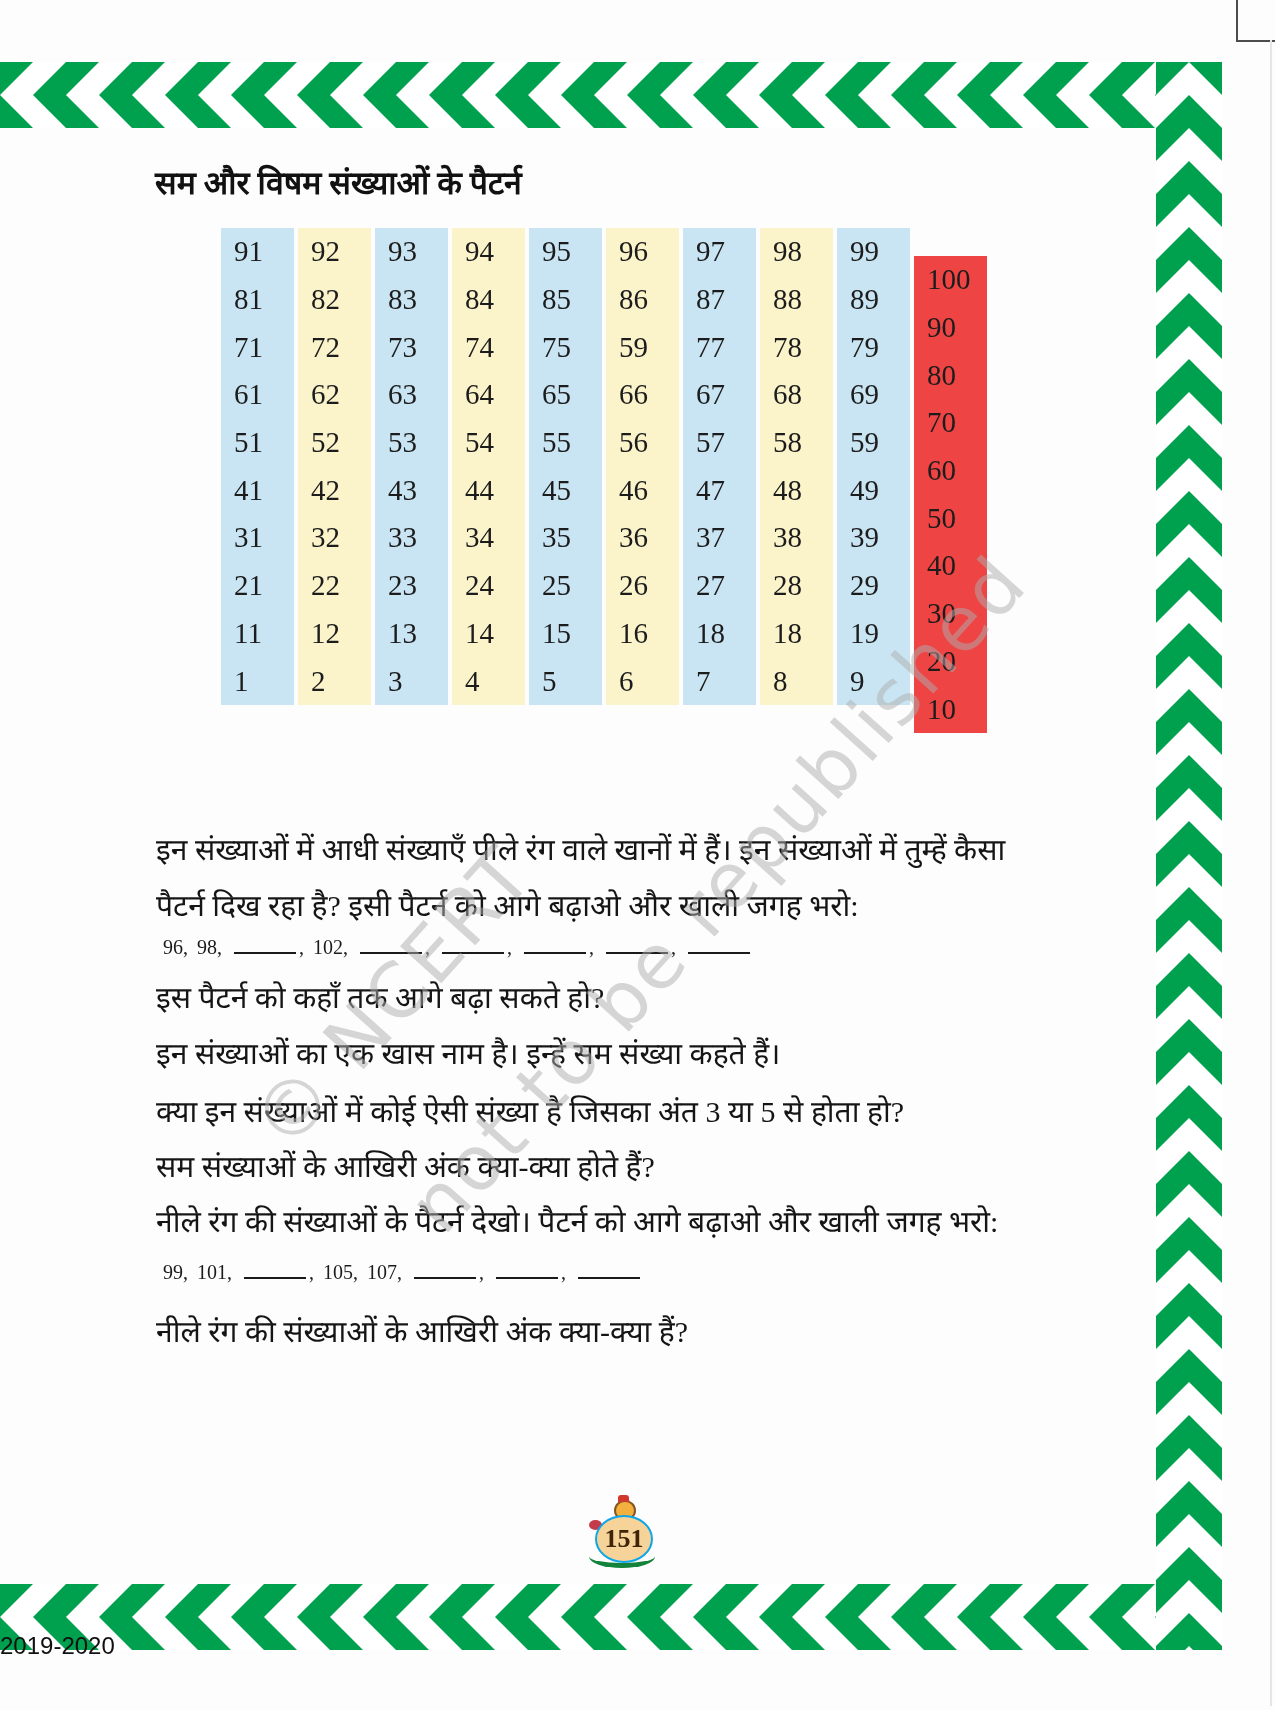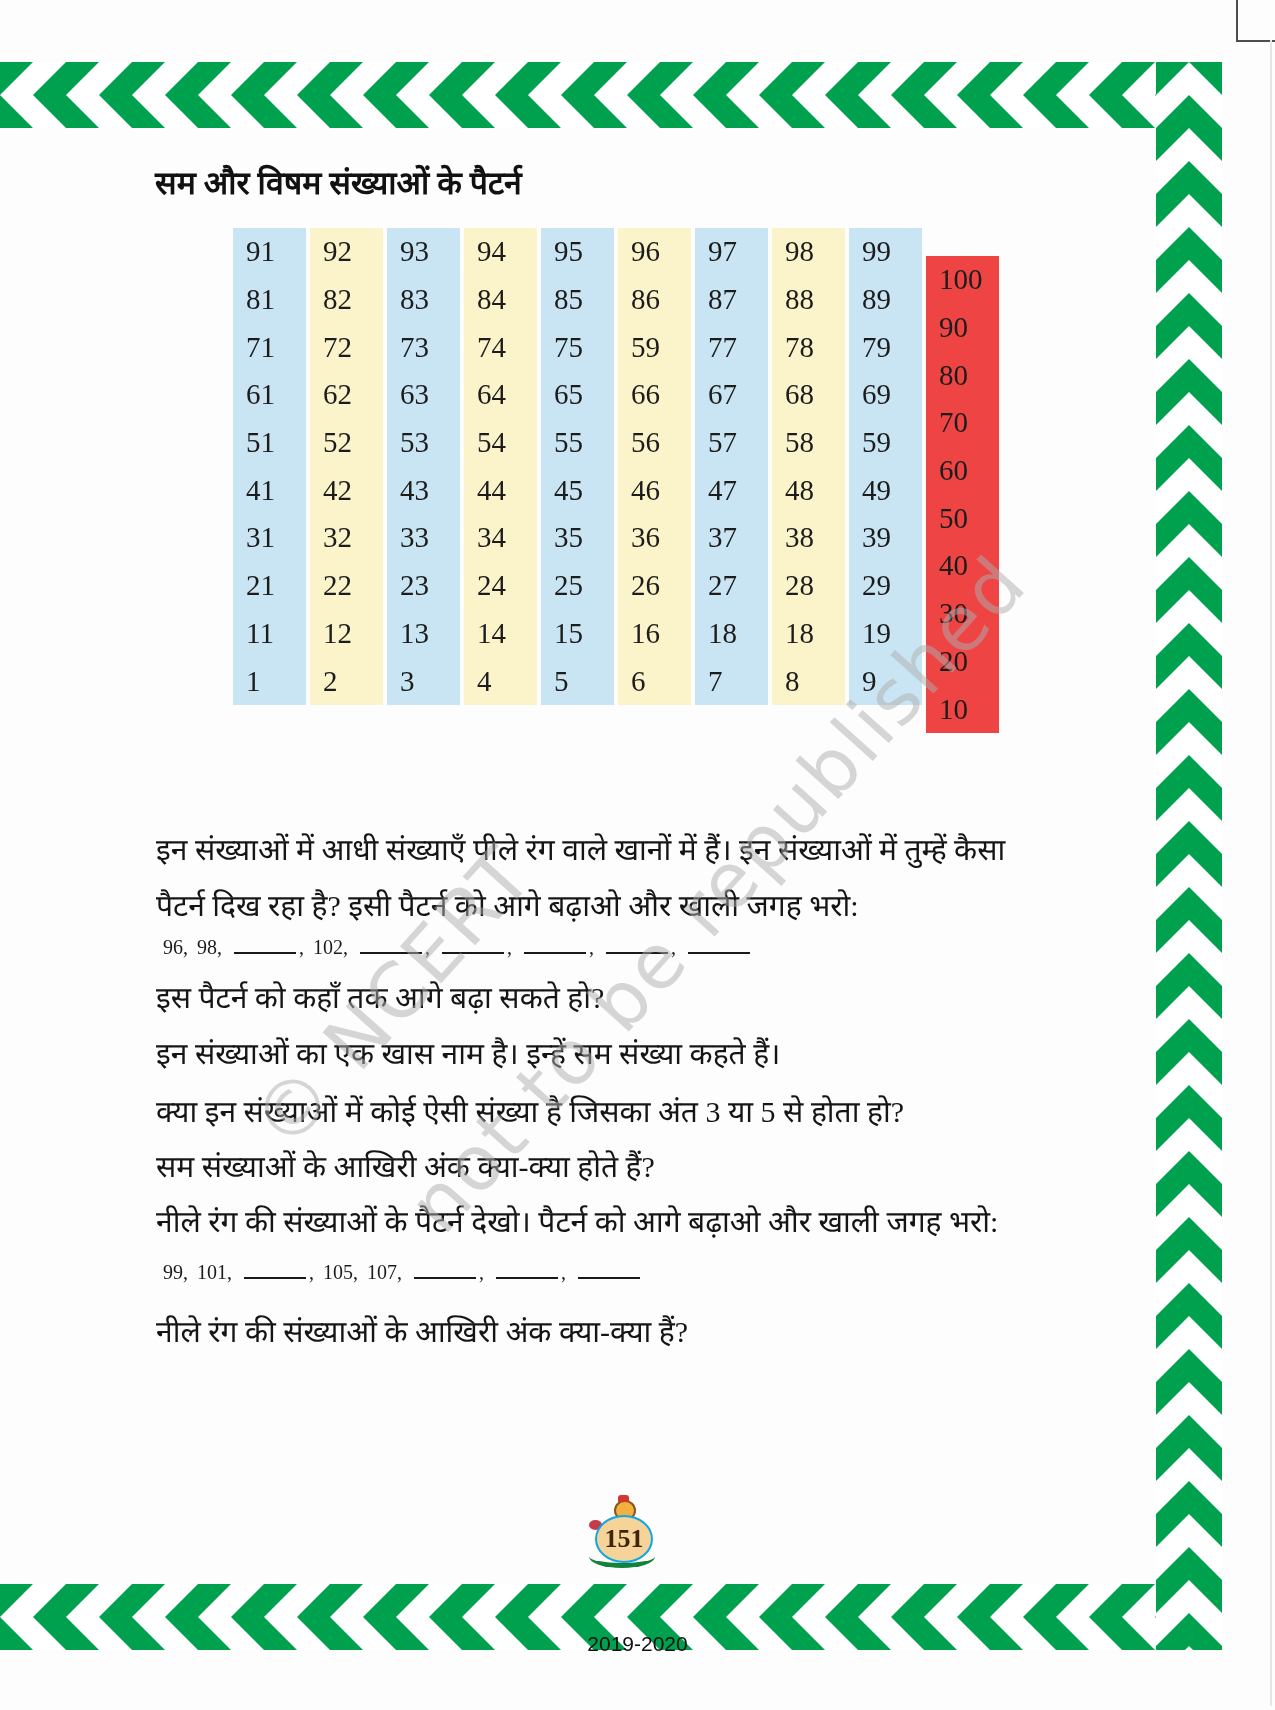--- a/index.html
+++ b/index.html
@@ -8,21 +8,21 @@
   
   .border-svg{position:absolute;left:0;top:0;}
   
   .cropmark-v{position:absolute;left:1236px;top:0;width:2px;height:42px;background:#4d4d4d;}
   .cropmark-h{position:absolute;left:1236px;top:40px;width:39px;height:2px;background:#4d4d4d;}
   .page-edge-line{position:absolute;left:1270px;top:40px;width:2px;height:1666px;background:#e6e6e6;}
   
   .title{position:absolute;left:155px;top:160px;font-size:32px;font-weight:700;color:#111;
          white-space:nowrap;}
   
-  .grid{position:absolute;left:233px;top:228px;width:622px;height:477px;}
+  .grid{position:absolute;left:221px;top:228px;width:622px;height:477px;}
   .grid-col{position:absolute;top:0;width:73px;height:477px;}
   .grid-cell{height:47.7px;display:flex;align-items:center;padding-left:13px;
              font-size:29px;color:#1c1c1c;}
   
   .tline{position:absolute;left:156px;font-size:30px;color:#151515;white-space:nowrap;}
   .bold{font-weight:400;}
   
   .seq{position:absolute;left:163px;font-size:20px;color:#1b1b1b;white-space:nowrap;}
   .seq .blank{display:inline-block;width:62px;height:1em;border-bottom:2px solid #1a1a1a;
               margin:0 3px;vertical-align:baseline;}
@@ -41,23 +41,23 @@
   .mascot-head{position:absolute;left:26px;top:5px;width:18px;height:17px;background:#f2b13e;
                border:2px solid #8a5420;border-radius:50%;}
   .mascot-comb{position:absolute;left:2px;top:-7px;width:11px;height:7px;background:#d2372e;
                border-radius:3px 3px 0 0;}
   .mascot-wing{position:absolute;left:1px;top:25px;width:13px;height:10px;background:#c43b4a;
                border-radius:50%;}
   .mascot-egg{position:absolute;left:7px;top:20px;width:54px;height:44px;background:#f6d398;
               border:2px solid #0ea5e9;border-radius:50%;display:flex;align-items:center;
               justify-content:center;font-size:26px;font-weight:700;color:#3f2508;}
   
-  .footer-year{position:absolute;left:0;top:1632px;width:1275px;text-align:center;
+  .footer-year{position:absolute;left:0;top:1632px;width:1275px;
                font-family:"Liberation Sans","DejaVu Sans",sans-serif;
-               font-size:21px;color:#111;}
+               font-size:24px;color:#111;}
 </style>
 </head>
 <body>
 
 <div class="page">
 
   <svg class="border-svg" width="1275" height="1710">
     <defs>
       <pattern id="tri" width="66" height="66" patternUnits="userSpaceOnUse">
         <rect width="66" height="66" fill="#ffffff"></rect>

